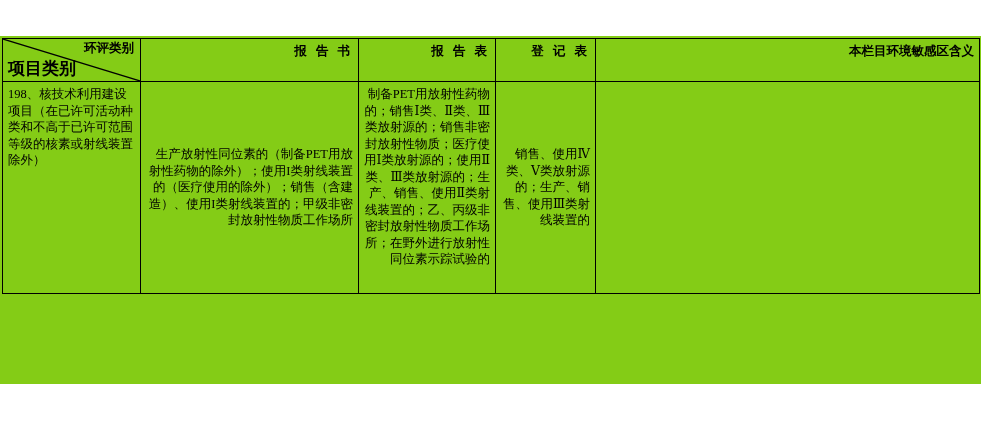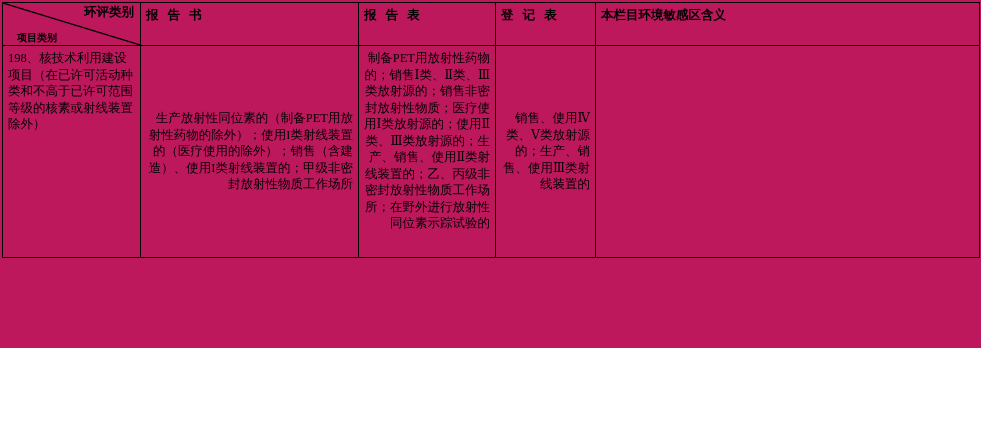--- a/index.html
+++ b/index.html
@@ -9,21 +9,22 @@
   }
   body {
     font-family: "Liberation Serif", "DejaVu Serif", serif;
     color: #000000;
   }
   .page {
     width: 981px;
     height: 348px;
     position: relative;
     overflow: hidden;
-    background: #be185d;
+    background: #84cc16;
+    margin-top: 36px;
   }
   table.main {
     border-collapse: collapse;
     width: 977px;
     margin: 2px 0 0 2px;
     table-layout: fixed;
   }
   table.main td {
     border: 1px solid #000000;
     vertical-align: top;
@@ -55,28 +56,28 @@
   .corner-top {
     position: absolute;
     right: 6px;
     top: 1px;
     font-size: 12.5px;
     font-weight: bold;
     white-space: nowrap;
   }
   .corner-bottom {
     position: absolute;
-    left: 14px;
+    left: 5px;
     bottom: 1px;
-    font-size: 10px;
+    font-size: 17px;
     font-weight: bold;
     white-space: nowrap;
   }
   td.head {
-    text-align: left;
+    text-align: right;
     font-weight: bold;
     font-size: 12.5px;
     vertical-align: middle;
     letter-spacing: 0.5px;
   }
   td.head.wide {
     letter-spacing: 0;
   }
   .spaced {
     letter-spacing: 3px;

